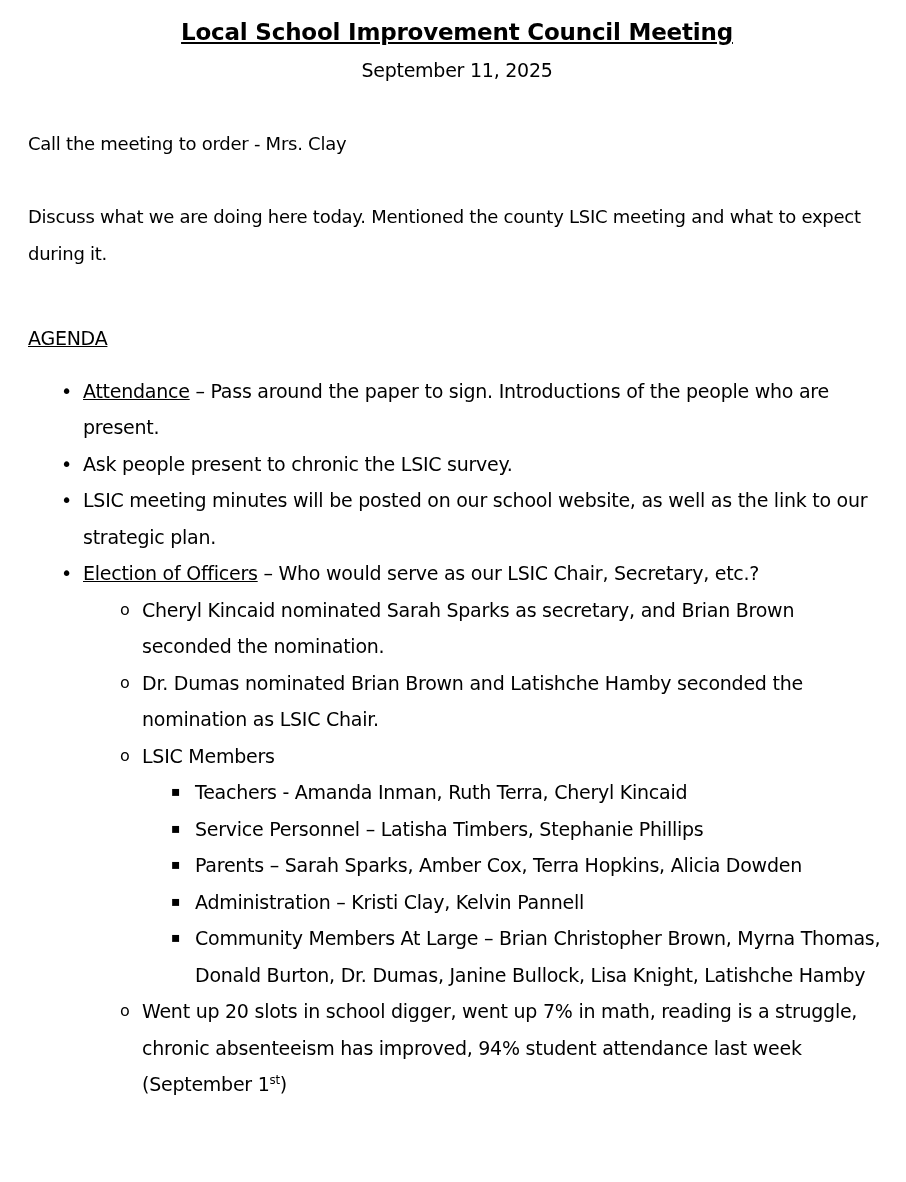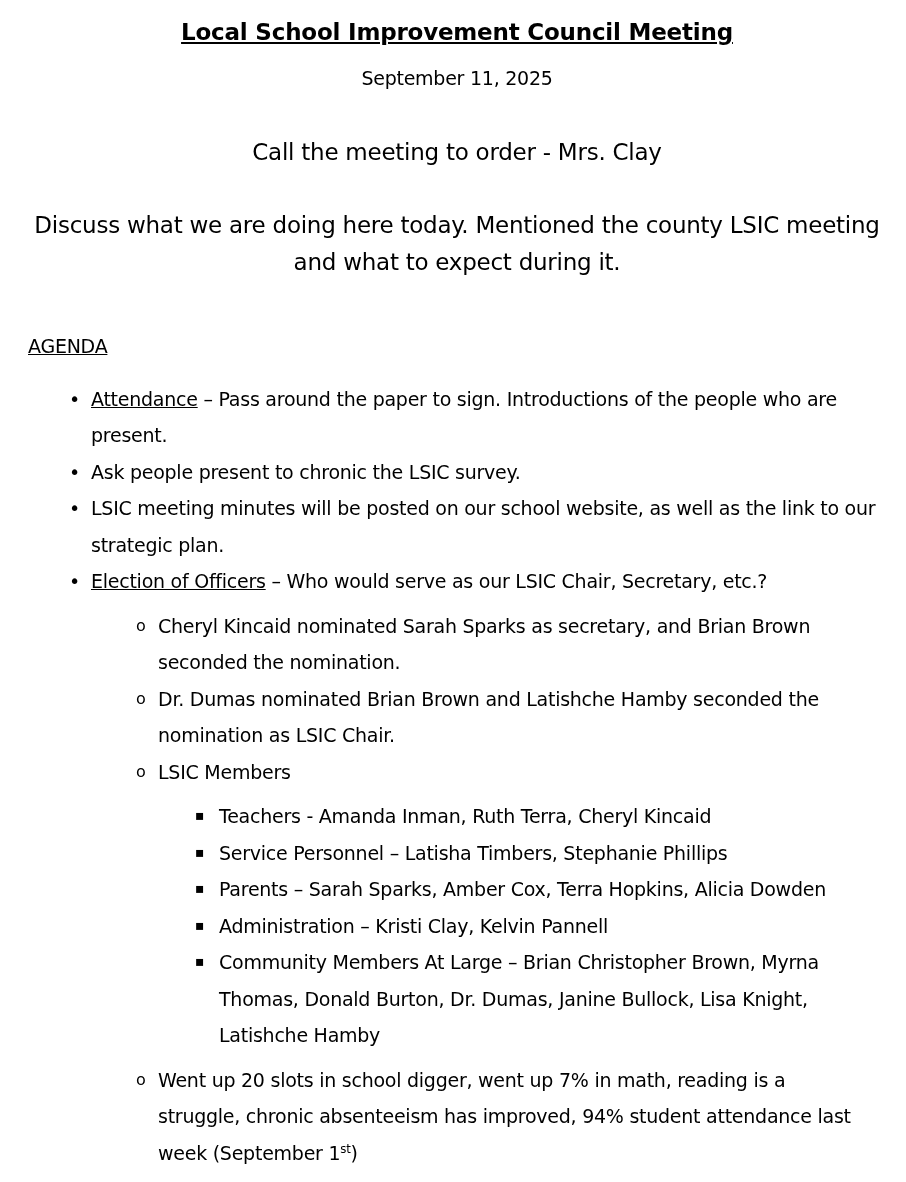--- a/index.html
+++ b/index.html
@@ -25,42 +25,41 @@
     font-weight: 700;
     text-align: center;
     text-decoration: underline;
     margin: 0;
     line-height: 40px;
     letter-spacing: -0.2px;
   }
   .date {
     font-size: 19px;
     text-align: center;
-    margin: 8px;
+    margin: 0;
     line-height: 36.5px;
     letter-spacing: -0.25px;
   }
   .para {
-    font-size: 23px;
+    font-size: 18px;
     line-height: 36.5px;
     letter-spacing: -0.25px;
     margin: 37px 0 0 0;
-    text-align: center;
   }
   .agenda-heading {
     font-size: 19px;
     font-weight: 400;
     text-decoration: underline;
     line-height: 36.5px;
     letter-spacing: -0.25px;
     margin: 48px 0 16px 0;
   }
   ul {
     list-style: none;
-    margin: 8px;
+    margin: 0;
     padding: 0;
     font-size: 19px;
     line-height: 36.5px;
     letter-spacing: -0.25px;
   }
   ul.l1 { margin-top: 12px; }
   li { position: relative; }
   .l1 > li { padding-left: 55px; }
   .l1 > li::before {
     content: "\2022";

